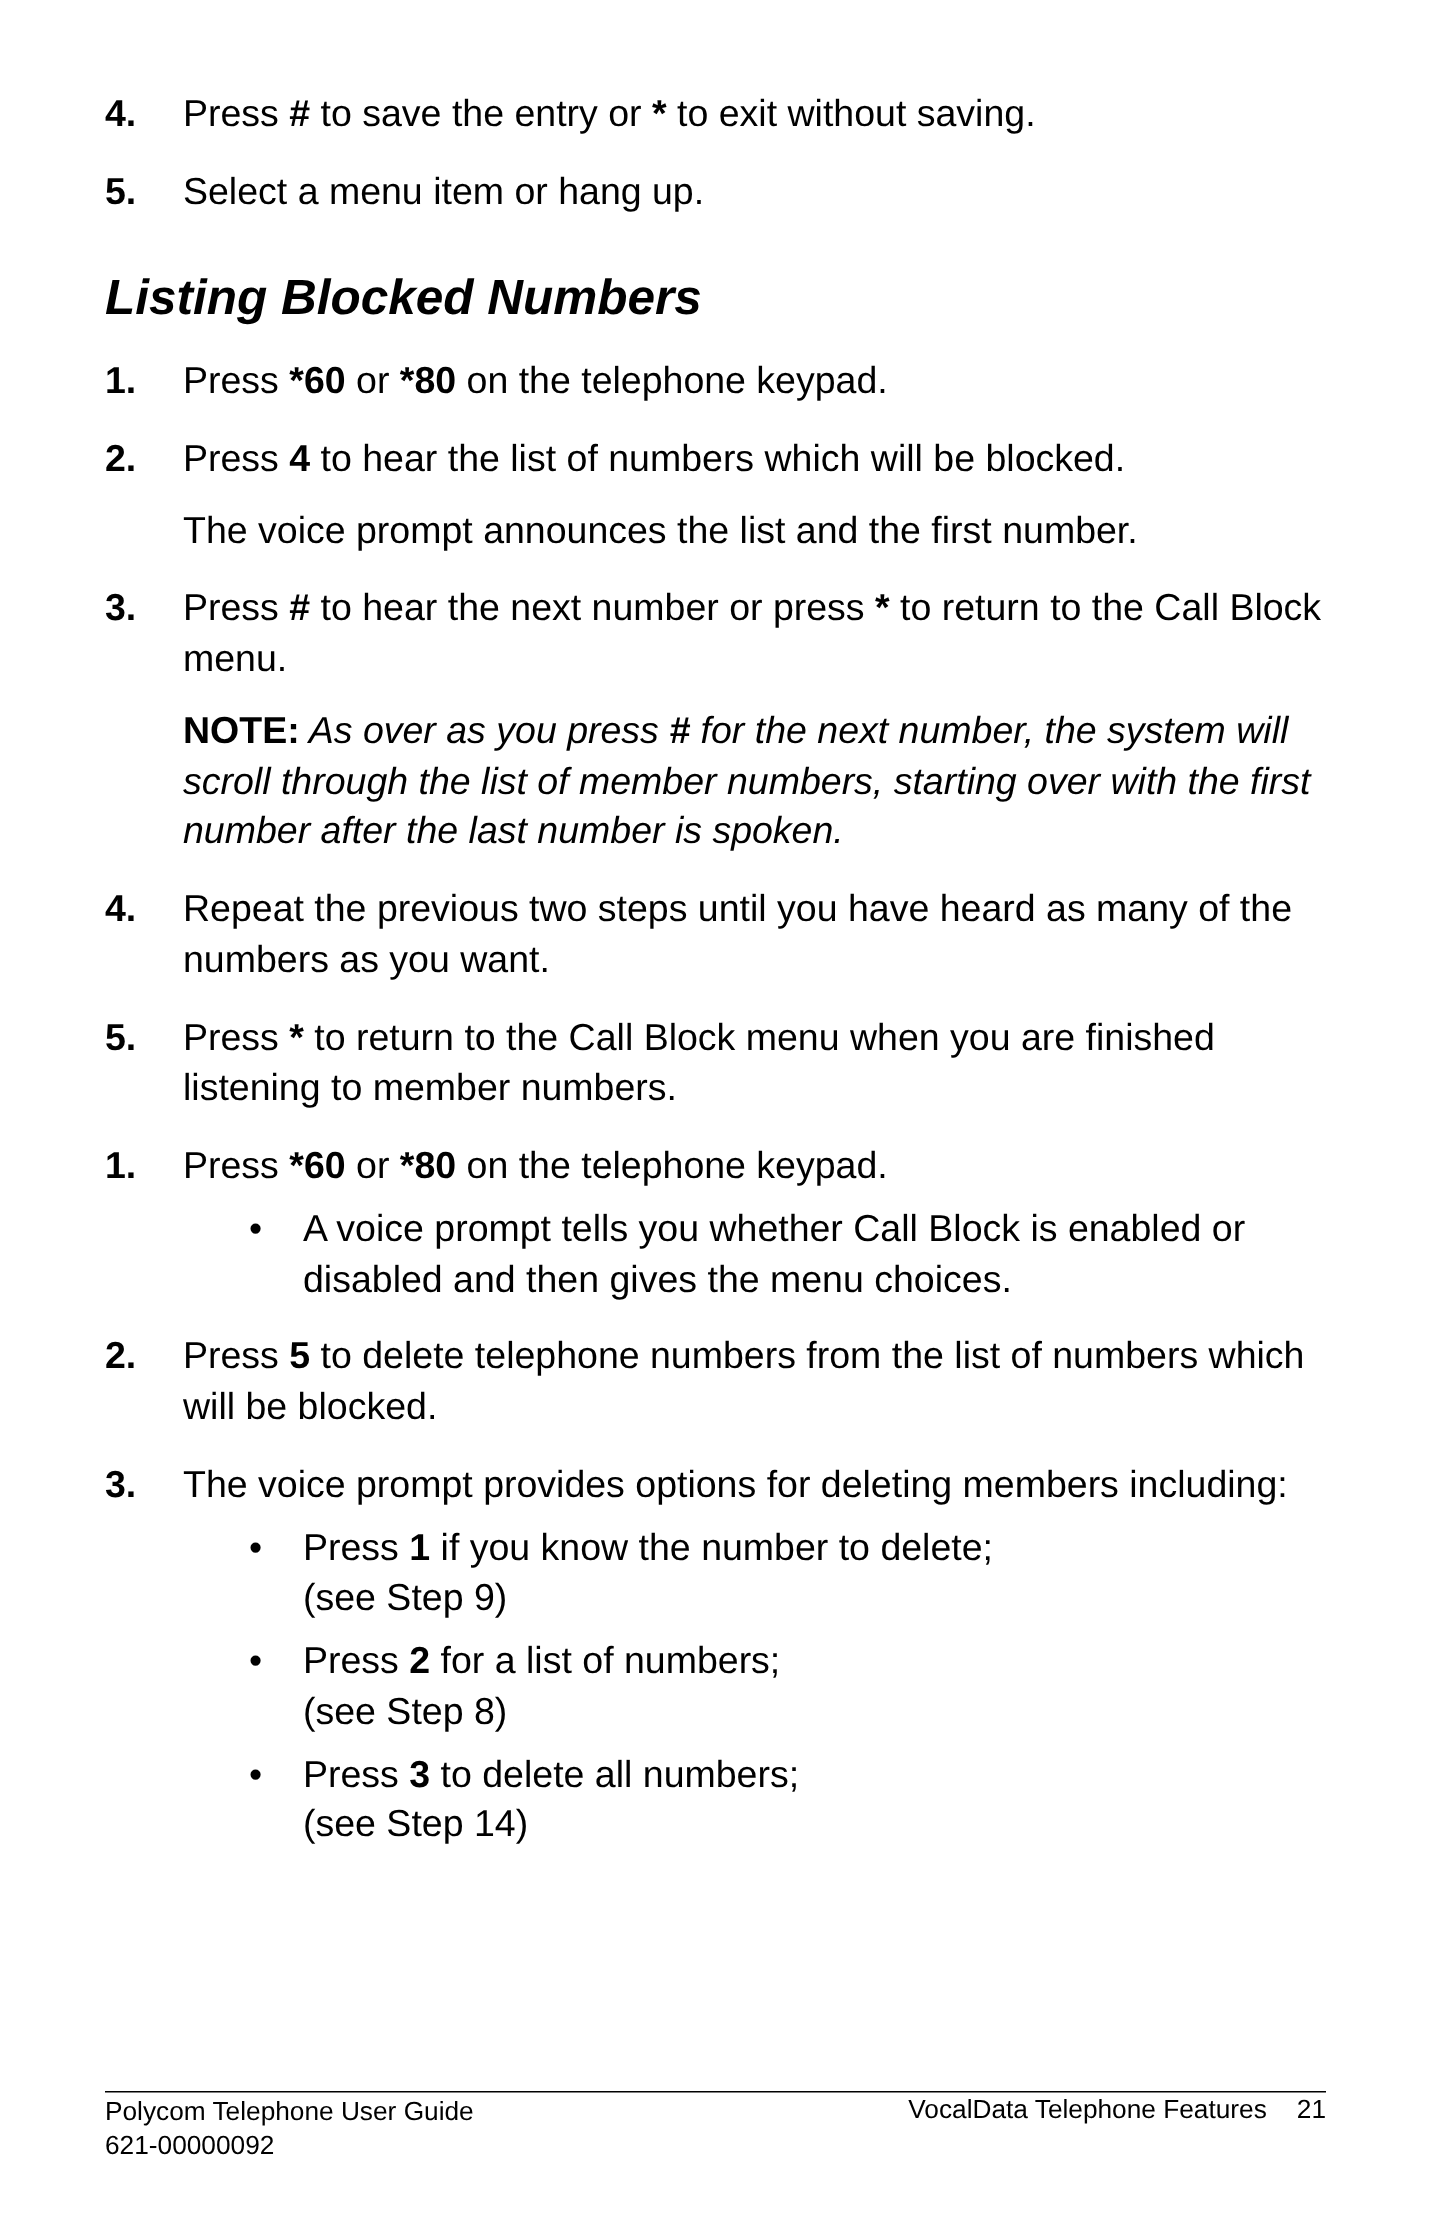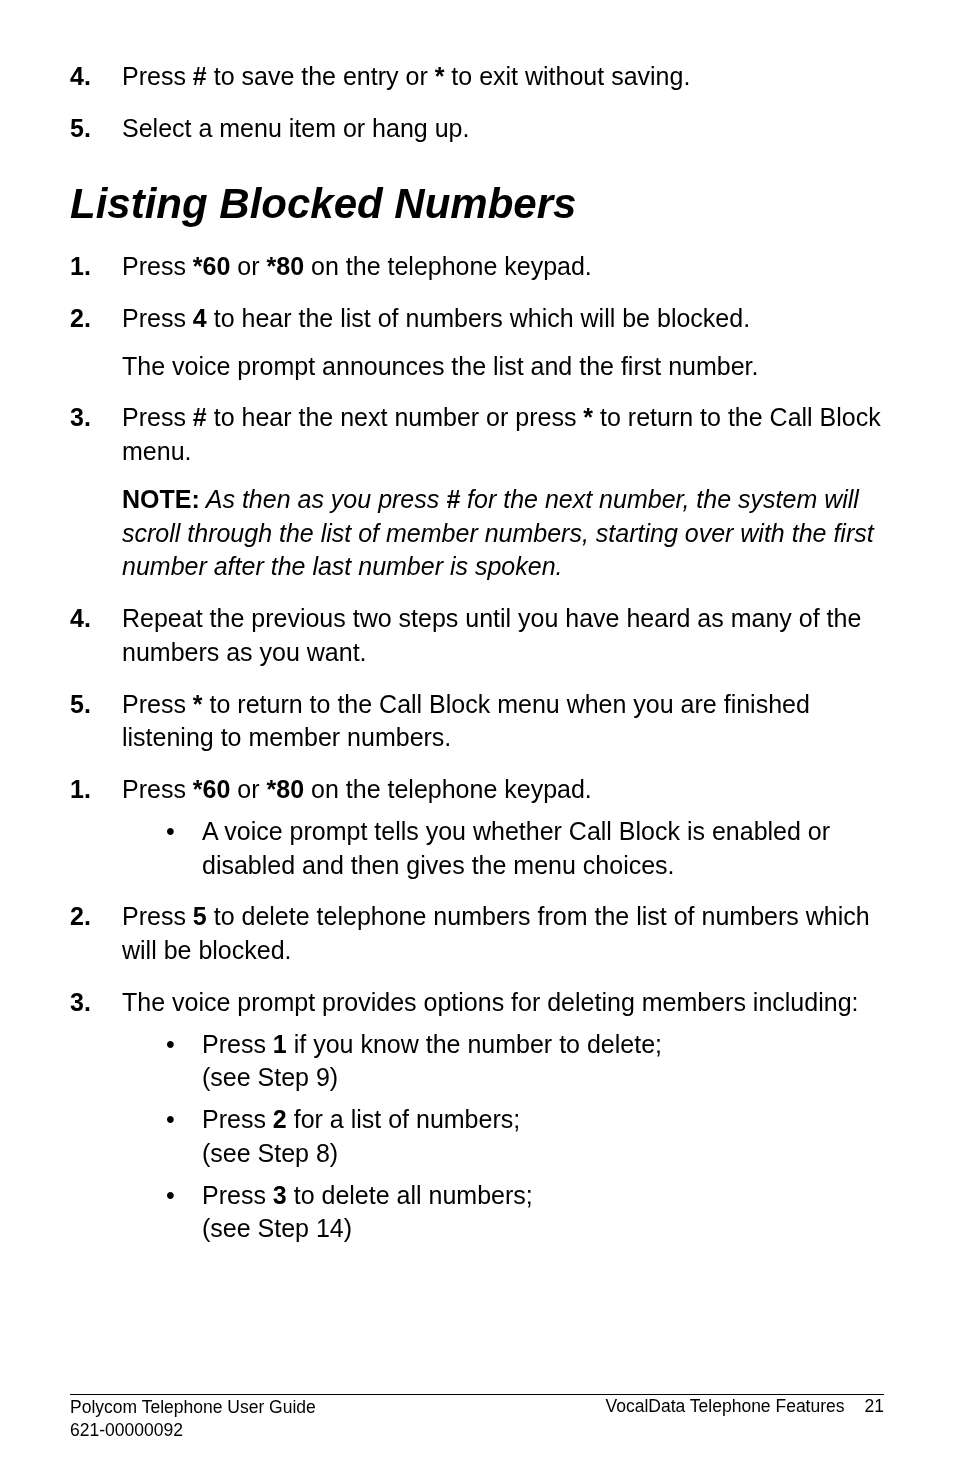--- a/index.html
+++ b/index.html
@@ -25,21 +25,21 @@
       margin-bottom: 18px;
     }
     .list-num {
       font-weight: bold;
       min-width: 52px;
     }
     .list-body {
       flex: 1;
     }
     .h2 {
-      font-size: 42px;
+      font-size: 33px;
       font-weight: bold;
       font-style: italic;
       margin-top: 30px;
       margin-bottom: 18px;
     }
     .italic-block {
       margin-top: 14px;
     }
     .note-block {
       margin-top: 14px;
@@ -110,21 +110,21 @@
     <div class="list-body">
       <span>Press </span><b>4</b><span> to hear the list of numbers which will be blocked.</span>
       <div class="italic-block">The voice prompt announces the list and the first number.</div>
     </div>
   </div>
 
   <div class="list-item" style="margin-top:12px;">
     <div class="list-num">3.</div>
     <div class="list-body">
       <span>Press </span><b>#</b><span> to hear the next number or press </span><b>*</b><span> to return to the Call Block menu.</span>
-      <div class="note-block"><b>NOTE:</b><i> As then as you press </i><i><b>#</b></i><i> for the next number, the system will scroll through the list of member numbers, starting over with the first number after the last number is spoken.</i></div>
+      <div class="note-block"><b>NOTE:</b><i> As over as you press </i><i><b>#</b></i><i> for the next number, the system will scroll through the list of member numbers, starting over with the first number after the last number is spoken.</i></div>
     </div>
   </div>
 
   <div class="list-item" style="margin-top:12px;">
     <div class="list-num">4.</div>
     <div class="list-body">Repeat the previous two steps until you have heard as many of the numbers as you want.</div>
   </div>
 
   <div class="list-item">
     <div class="list-num">5.</div>

